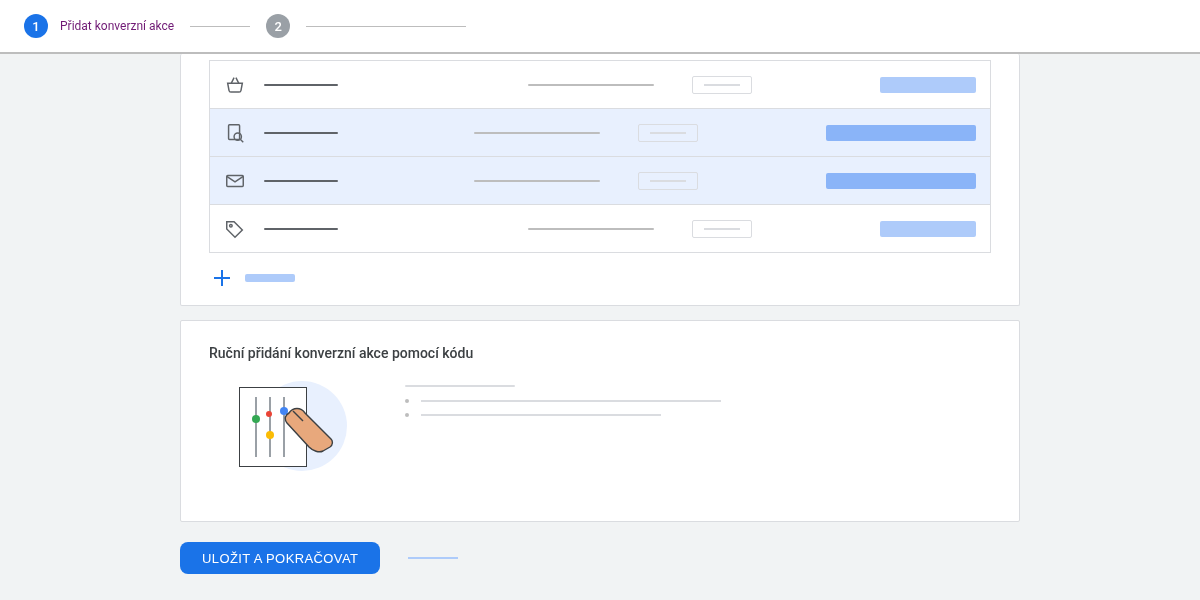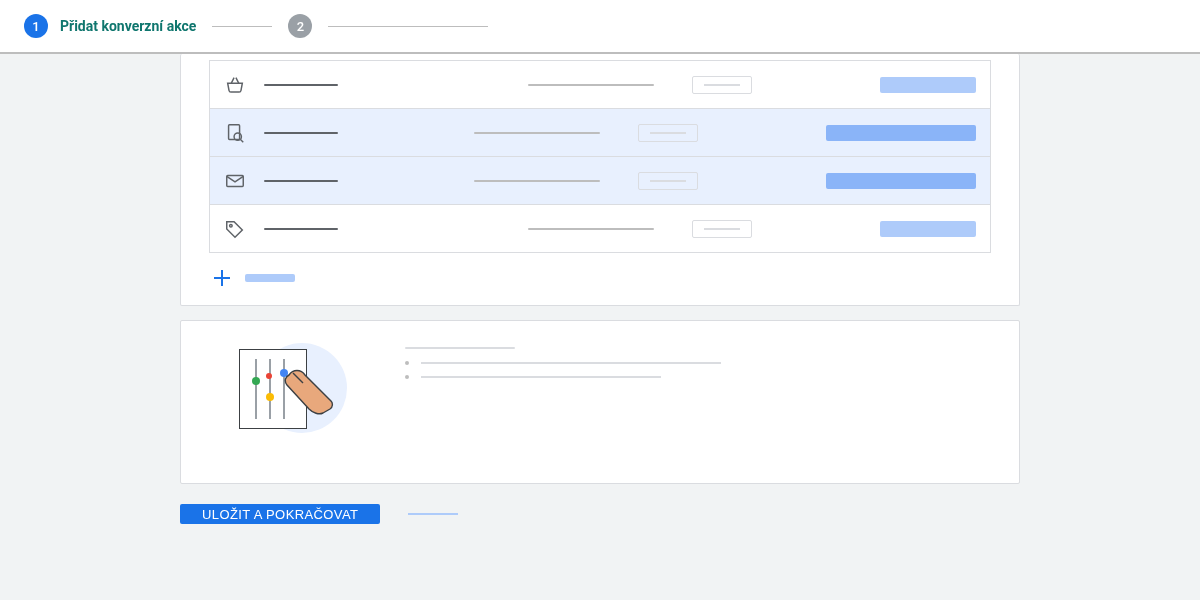--- a/index.html
+++ b/index.html
@@ -23,21 +23,21 @@
     z-index: 2;
   }
   .step-badge {
     width: 24px; height: 24px; border-radius: 50%;
     display: flex; align-items: center; justify-content: center;
     color: #fff; font-size: 13px; font-weight: 500;
   }
   .step1 .step-badge { background: #1a73e8; }
   .step2 .step-badge { background: #9aa0a6; }
   .step { display: flex; align-items: center; gap: 12px; }
-  .step-label { font-size: 14px; color: #0f766e; font-weight: 700;}
+  .step-label { font-size: 12px; color: #701a75; font-weight: 400;}
   .step-connector {
     width: 60px; height: 1px; background: #bdbdbd; margin: 0 16px;
   }
   .step-after { width: 160px; height:1px; background:#bdbdbd; margin-left:16px;}
   
   .content {
     width: 840px;
     margin: 0 auto;
     padding-top: 0;
   }
@@ -123,23 +123,23 @@
   .illus-text .bline{ height:2px; background:#dadce0; width:300px;}
   .illus-text .b:nth-child(2) .bline{width:240px;}
   .manual-add {
     display:flex; align-items:center; gap:14px; color:#1a73e8;
     font-size:13px; font-weight:500; letter-spacing:0.3px;
     cursor:pointer;
   }
   
   .footer { display:flex; align-items:center; gap:28px; margin-top:20px; padding-bottom:20px;}
   .primary-btn {
-    background:#1a73e8; color:#fff; border:none; height:20px;
+    background:#1a73e8; color:#fff; border:none; height:32px;
     padding: 0 22px; font-size:13px; font-weight:500; letter-spacing:0.4px;
-    cursor:pointer; border-radius:2px;
+    cursor:pointer; border-radius:8px;
   }
   .secondary-ph{ width:50px; height:2px; background:#aecbfa;}
 </style>
 </head>
 <body>
 
 <div class="stepper">
   <div class="step step1">
     <div class="step-badge">1</div>
     <div class="step-label">Přidat konverzní akce</div>
@@ -205,20 +205,21 @@
         <span class="badge"></span>
       </div>
     </div>
     <div class="addrow">
       <span class="plus"></span>
       <span class="addph"></span>
     </div>
   </div>
 
   <div class="card">
+    <h3>Ruční přidání konverzní akce pomocí kódu</h3>
     <div class="illus-row">
       <div class="illus">
         <div class="circle"></div>
         <div class="paper"></div>
         <div class="slider s1"></div>
           <div class="slider s2"></div>
           <div class="slider s3"></div>
         <div class="dot d1"></div>
           <div class="dot d2"></div>
           <div class="dot d3"></div>

